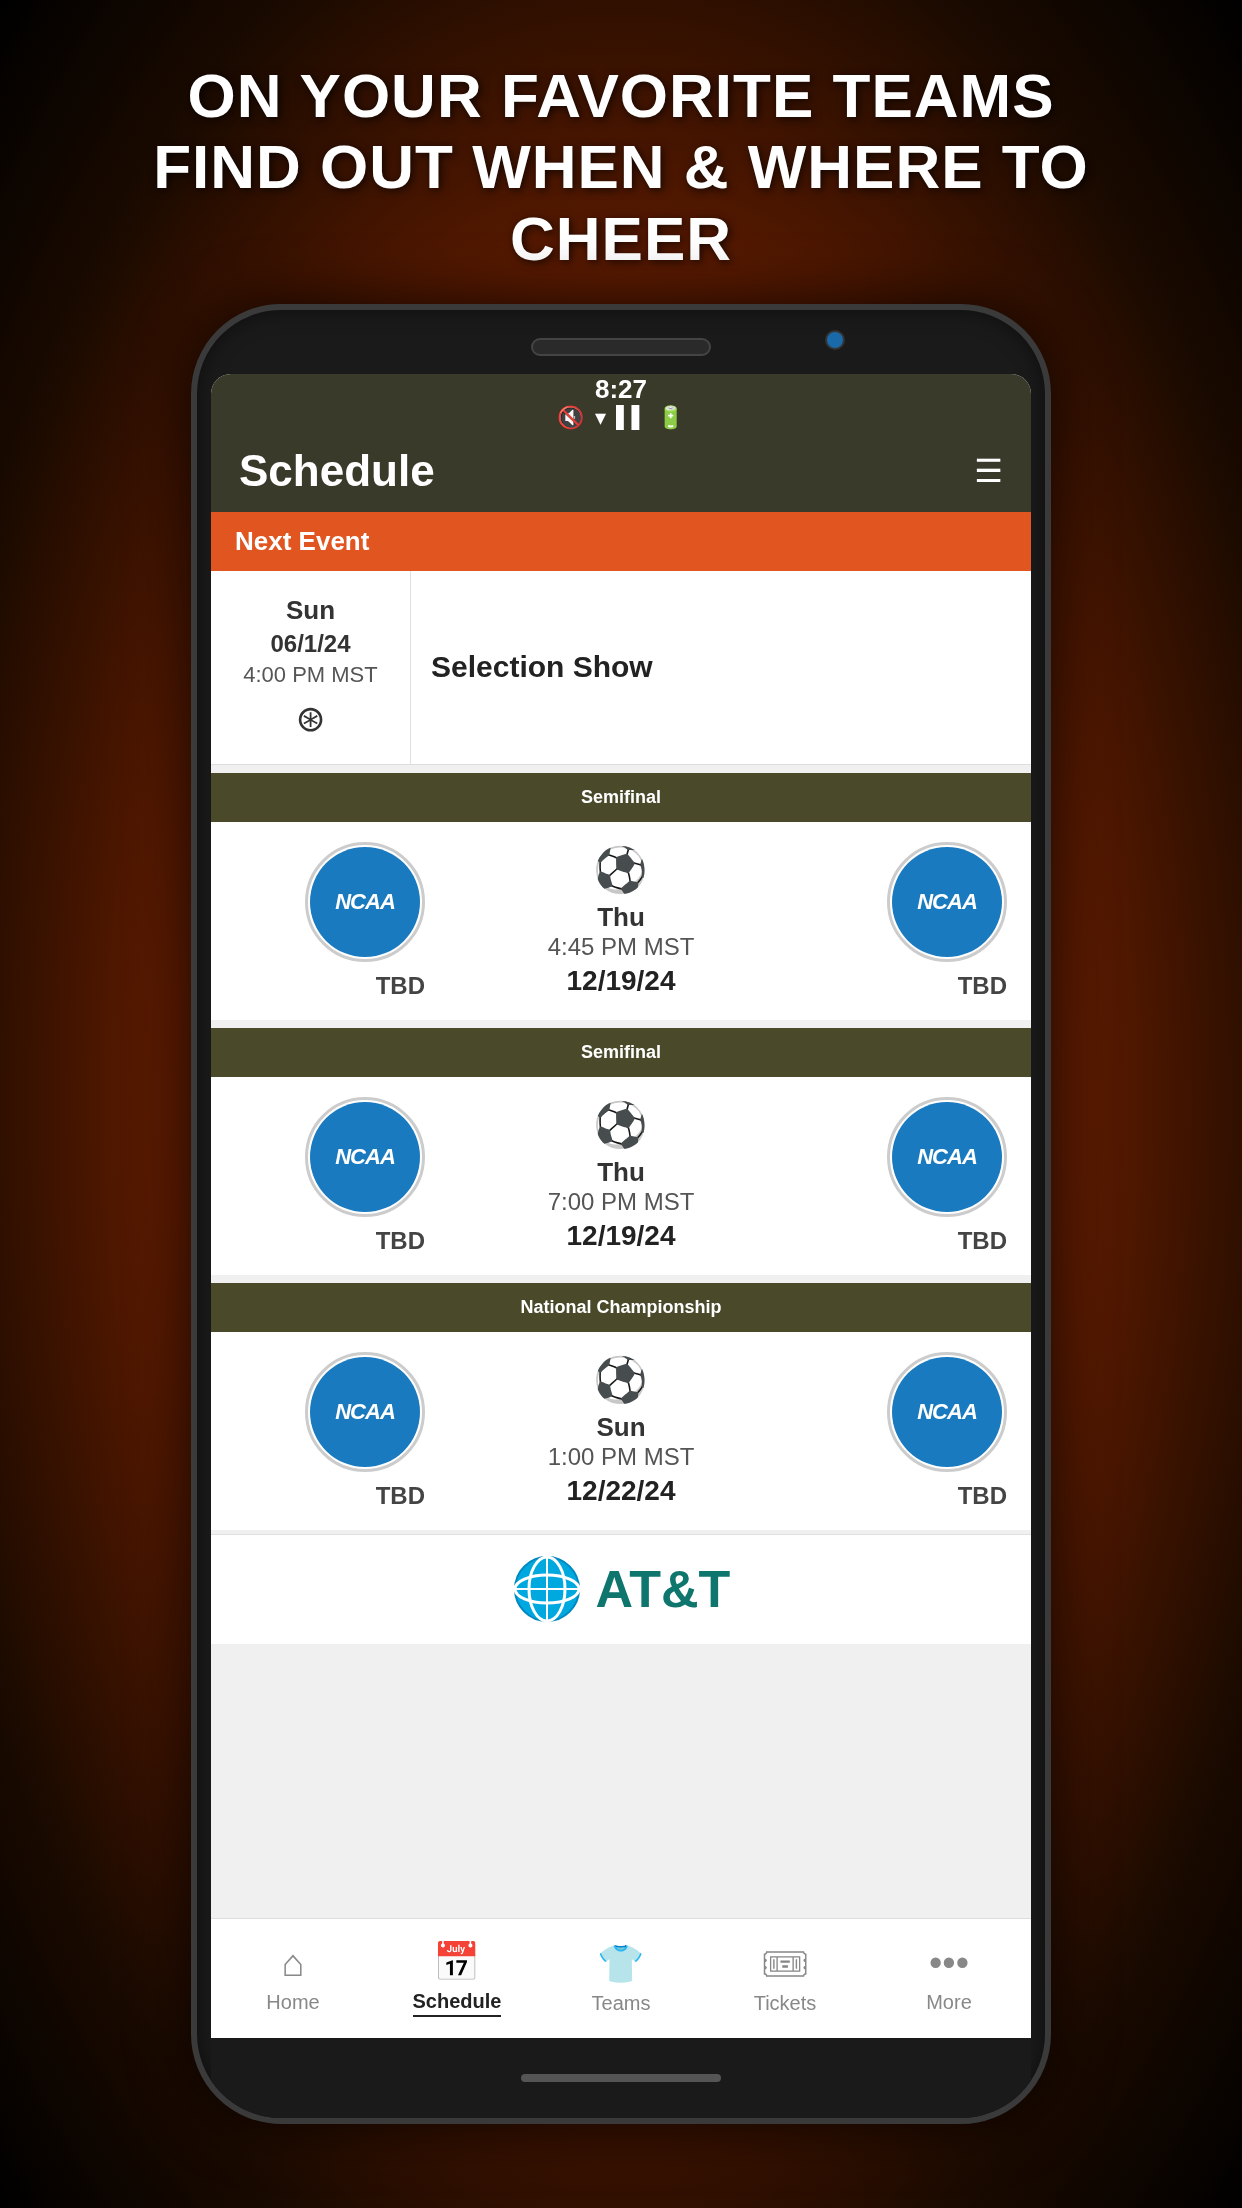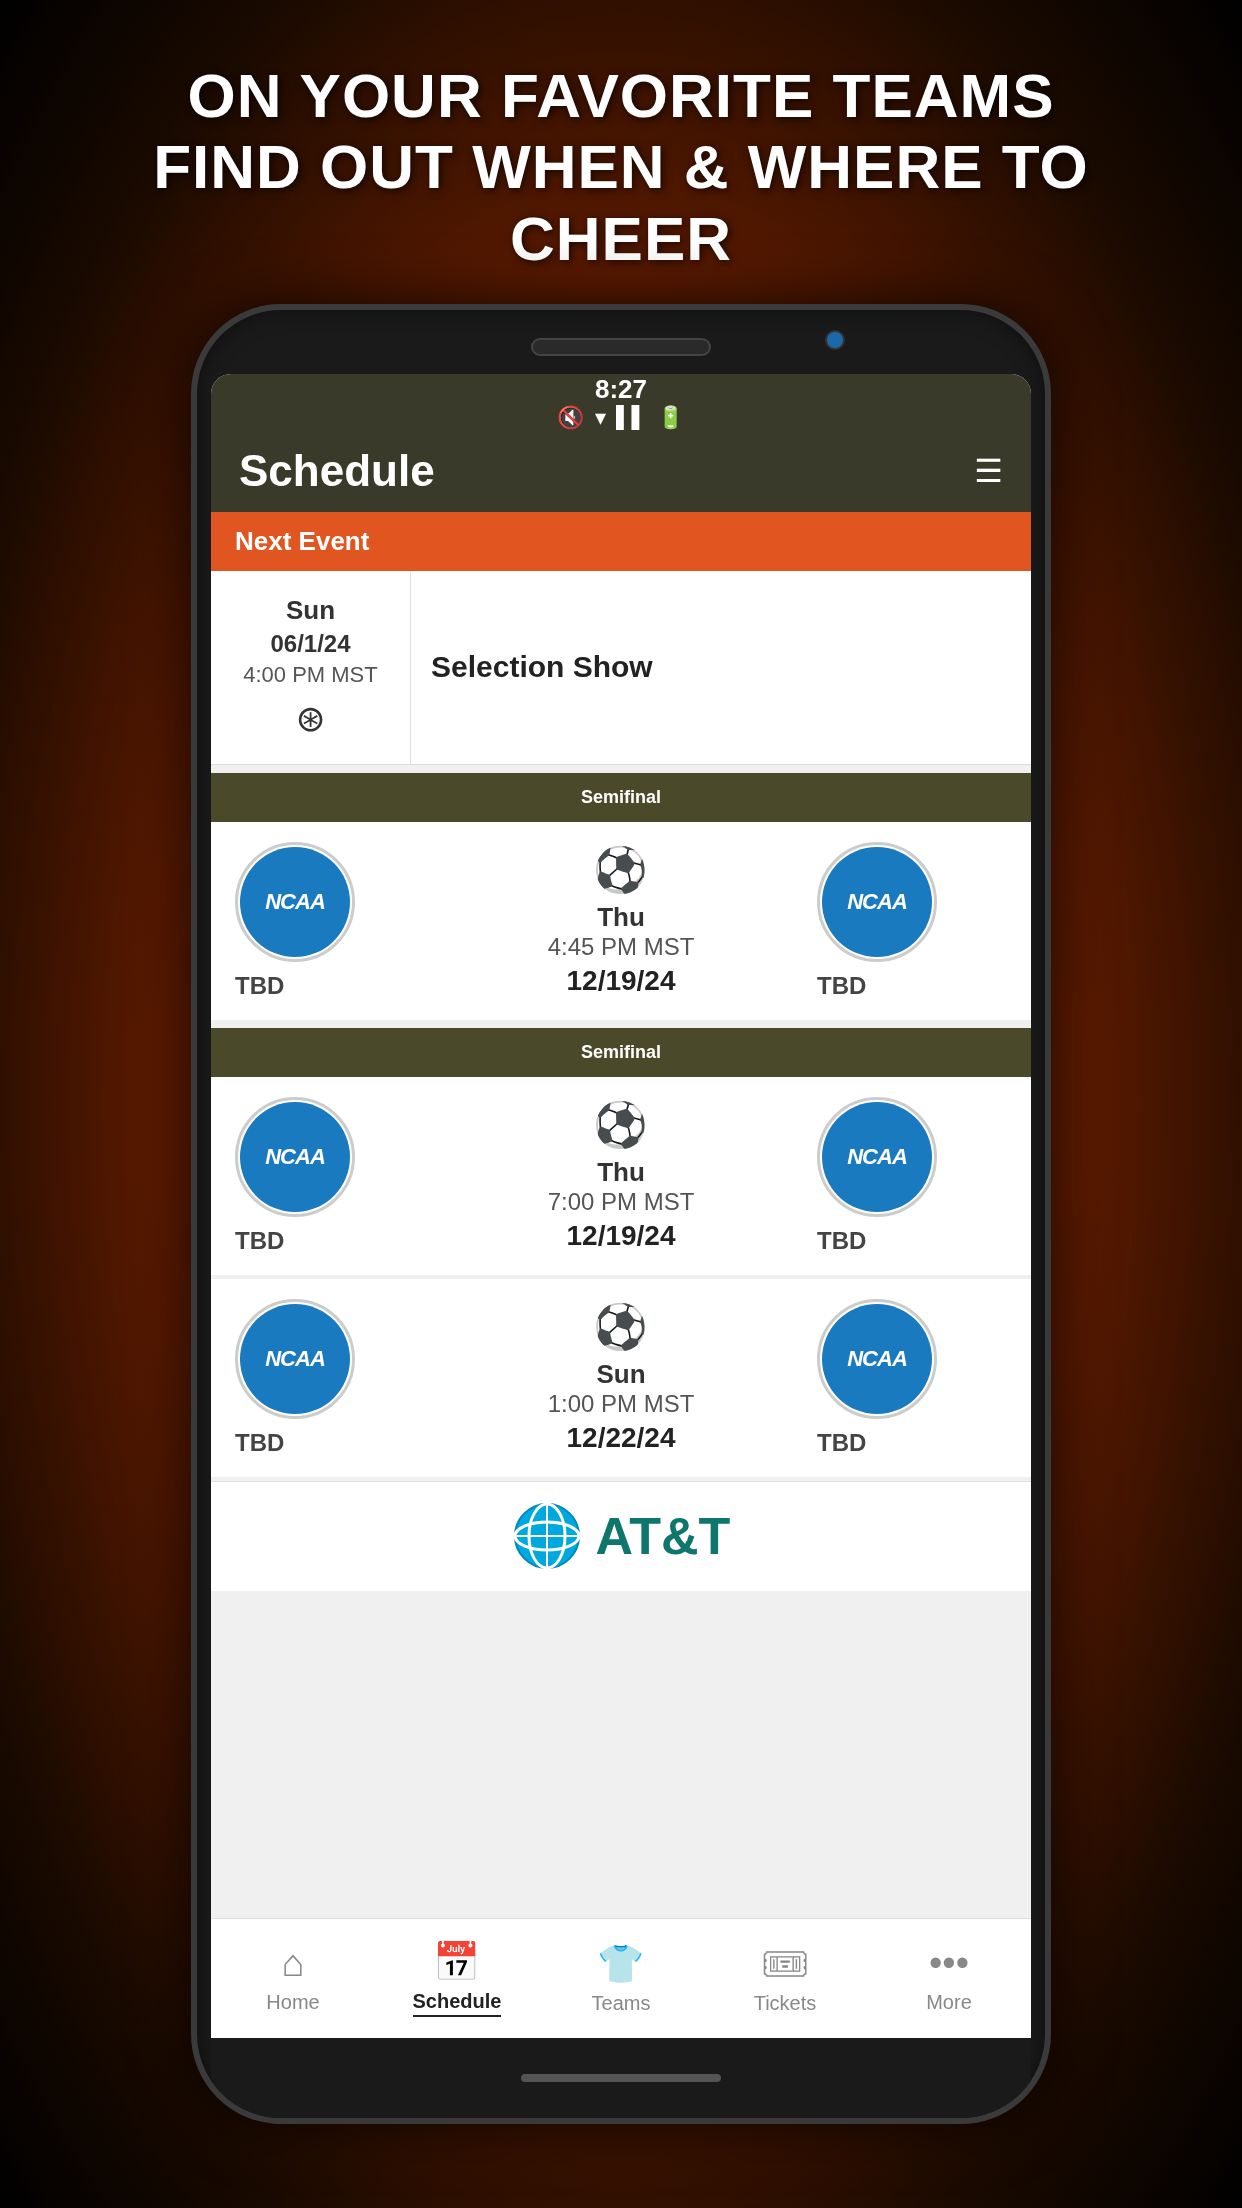--- a/index.html
+++ b/index.html
@@ -223,21 +223,21 @@
       flex-direction: row;
       align-items: center;
       justify-content: space-between;
       padding: 20px 24px;
       margin-bottom: 4px;
     }
 
     .team-col {
       display: flex;
       flex-direction: column;
-      align-items: flex-start;
+      align-items: flex-end;
       width: 190px;
     }
 
     .team-logo {
       width: 120px;
       height: 120px;
       border-radius: 50%;
       border: 3px solid #ccc;
       background: #fff;
       display: flex;
@@ -482,20 +482,23 @@
           <span class="match-date">12/19/24</span>
         </div>
         <div class="team-col">
           <div class="team-logo">
             <div class="ncaa-logo-inner">NCAA</div>
           </div>
           <span class="team-name">TBD</span>
         </div>
       </div>
 
+      <div class="section-header">
+        <span>National Championship</span>
+      </div>
       <div class="match-card">
         <div class="team-col">
           <div class="team-logo">
             <div class="ncaa-logo-inner">NCAA</div>
           </div>
           <span class="team-name">TBD</span>
         </div>
         <div class="match-center-col">
           <span class="volleyball-icon">⚽</span>
           <span class="match-day">Sun</span>

